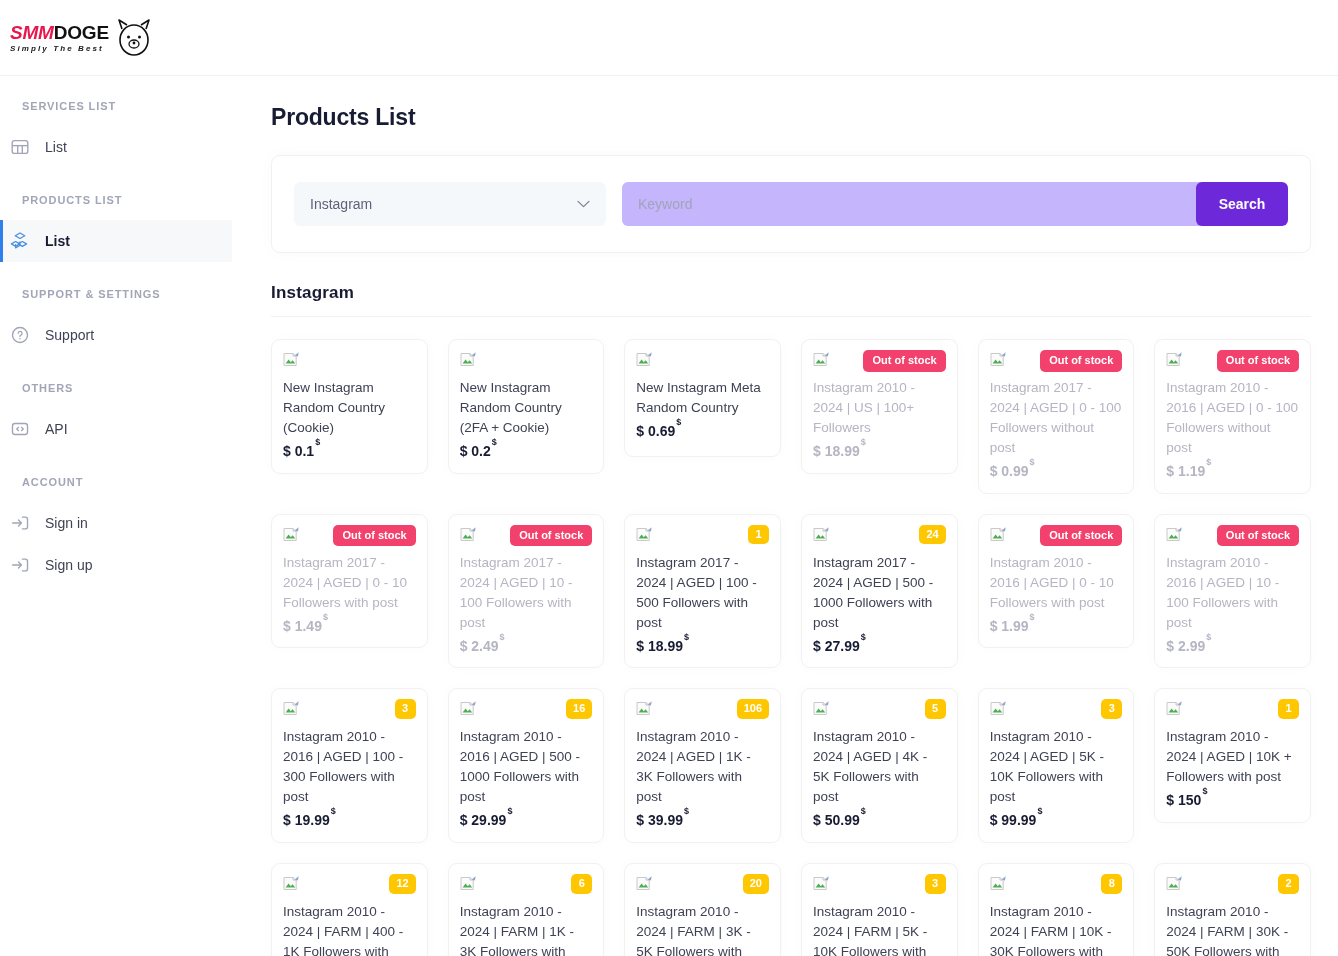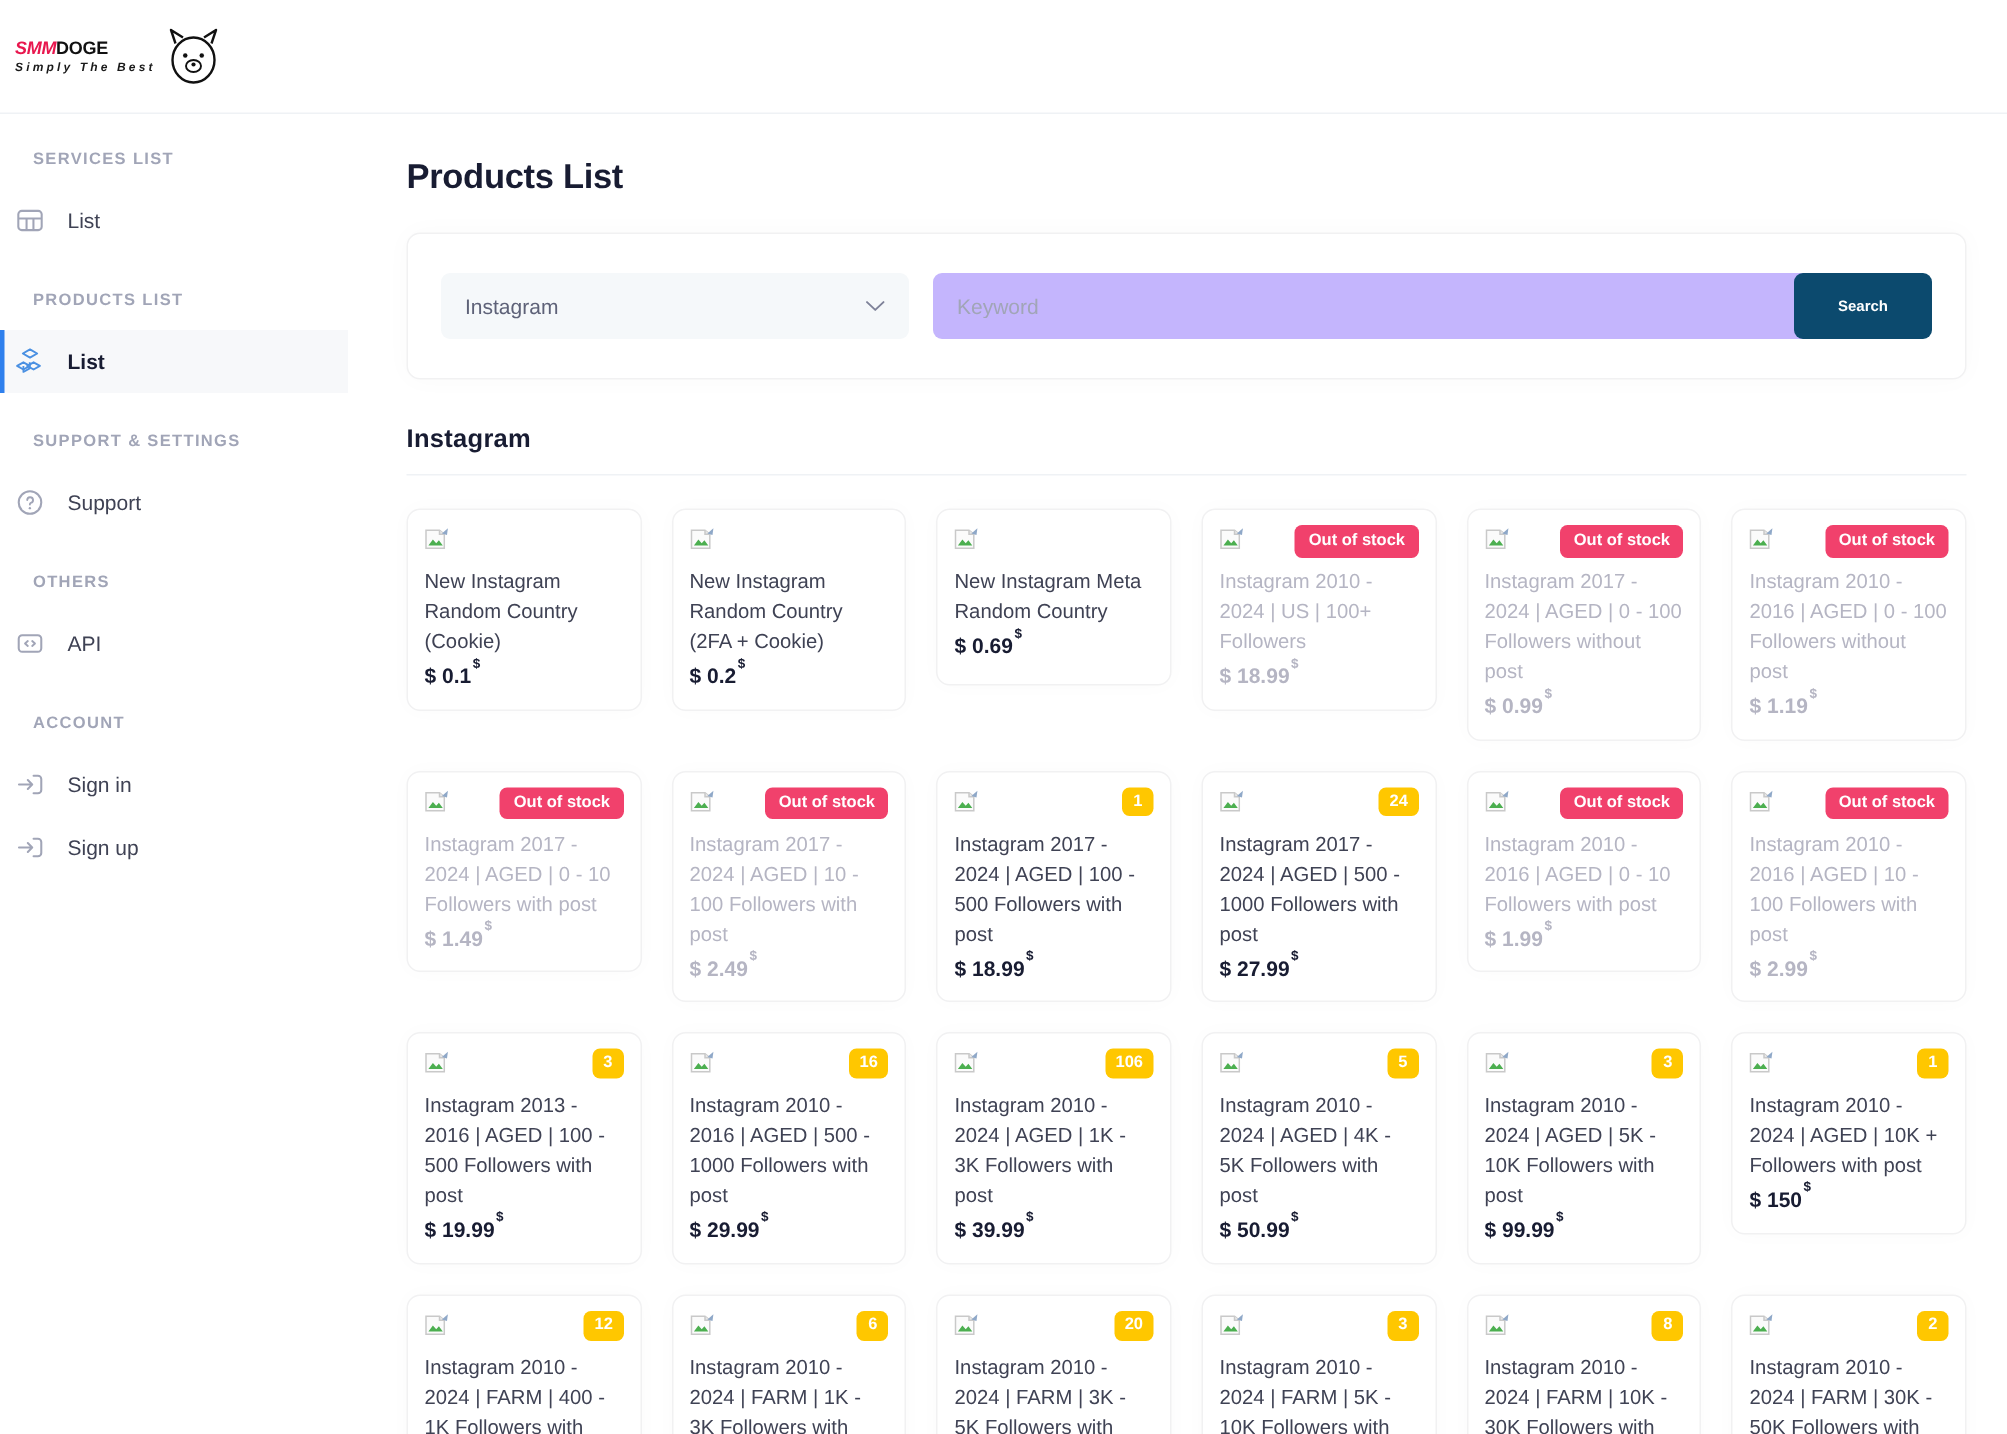--- a/index.html
+++ b/index.html
@@ -14,21 +14,21 @@
   
   .topbar {
     position: absolute; top: 0; left: 0;
     width: 1338px; height: 76px;
     background: #ffffff;
     border-bottom: 1px solid #eff2f5;
     display: flex; align-items: center;
   }
   .logo-wrap { display: flex; align-items: center; padding-left: 10px; gap: 4px; }
   .logo-text { display: flex; flex-direction: column; line-height: 1; }
-  .logo-line1 { font-size: 12px; font-weight: 700; letter-spacing: -0.2px; white-space: nowrap; }
+  .logo-line1 { font-size: 19px; font-weight: 700; letter-spacing: -0.2px; white-space: nowrap; }
   .logo-smm { color: #e8174e; font-style: italic; }
   .logo-doge { color: #111111; }
   .logo-line2 {
     font-size: 8px; font-weight: 700; color: #1a1a1a;
     letter-spacing: 2.1px; margin-top: 3px; font-style: italic;
   }
   .logo-dog { width: 40px; height: 42px; flex: none; margin-left: 1px; }
 
   
   .sidebar {
@@ -90,23 +90,23 @@
   .chev { width: 13px; height: 8px; flex: none; }
   .search-group { flex: 1; display: flex; }
   .keyword-input {
     flex: 1; height: 44px; background: #c4b5fd;
     border: none; border-radius: 6px 0 0 6px;
     padding: 0 16px; font-size: 14px; color: #5e6278;
     font-family: "Liberation Sans", sans-serif; outline: none;
   }
   .keyword-input::placeholder { color: #a1a5b7; }
   .search-btn {
-    width: 92px; height: 44px; background: #0c4a6e;
+    width: 92px; height: 44px; background: #6d28d9;
     border: none; border-radius: 6px;
-    color: #ffffff; font-size: 10px; font-weight: 600;
+    color: #ffffff; font-size: 14px; font-weight: 600;
     font-family: "Liberation Sans", sans-serif; cursor: pointer;
     margin-left: -6px;
   }
 
   
   .cat-title {
     font-size: 17px; font-weight: 700; color: #181c32;
     letter-spacing: 0.2px; margin-bottom: 13px;
   }
   .cat-rule { height: 1px; background: #eff2f5; margin-bottom: 22px; }
@@ -419,21 +419,21 @@
       <div class="card">
         <div class="card-top">
           <svg class="ph-icon" viewBox="0 0 17 17">
             <path d="M1 2.5 h9 l3.2 2.6 v9.4 h-12.2 z" fill="#fbfbfb" stroke="#c9c9c9" stroke-width="1"></path>
             <path d="M10 2.5 v2.6 h3.2" fill="#e8e8e8" stroke="#c9c9c9" stroke-width="1"></path>
             <path d="M2.6 12.6 L5.6 8.6 L7.8 11.2 L9.6 9.2 L12.2 12.6 z" fill="#4caf50"></path>
             <path d="M11.6 4.6 L15.6 1.2 L15.0 5.6 z" fill="#8fa8c8"></path>
           </svg>
           <span class="badge stock">3</span>
         </div>
-        <div class="card-name">Instagram 2013 - 2016 | AGED | 100 - 500 Followers with post</div>
+        <div class="card-name">Instagram 2010 - 2016 | AGED | 100 - 300 Followers with post</div>
         <div class="card-price"><span>$ 19.99</span><sup>$</sup></div>
       </div>
       <div class="card">
         <div class="card-top">
           <svg class="ph-icon" viewBox="0 0 17 17">
             <path d="M1 2.5 h9 l3.2 2.6 v9.4 h-12.2 z" fill="#fbfbfb" stroke="#c9c9c9" stroke-width="1"></path>
             <path d="M10 2.5 v2.6 h3.2" fill="#e8e8e8" stroke="#c9c9c9" stroke-width="1"></path>
             <path d="M2.6 12.6 L5.6 8.6 L7.8 11.2 L9.6 9.2 L12.2 12.6 z" fill="#4caf50"></path>
             <path d="M11.6 4.6 L15.6 1.2 L15.0 5.6 z" fill="#8fa8c8"></path>
           </svg>

